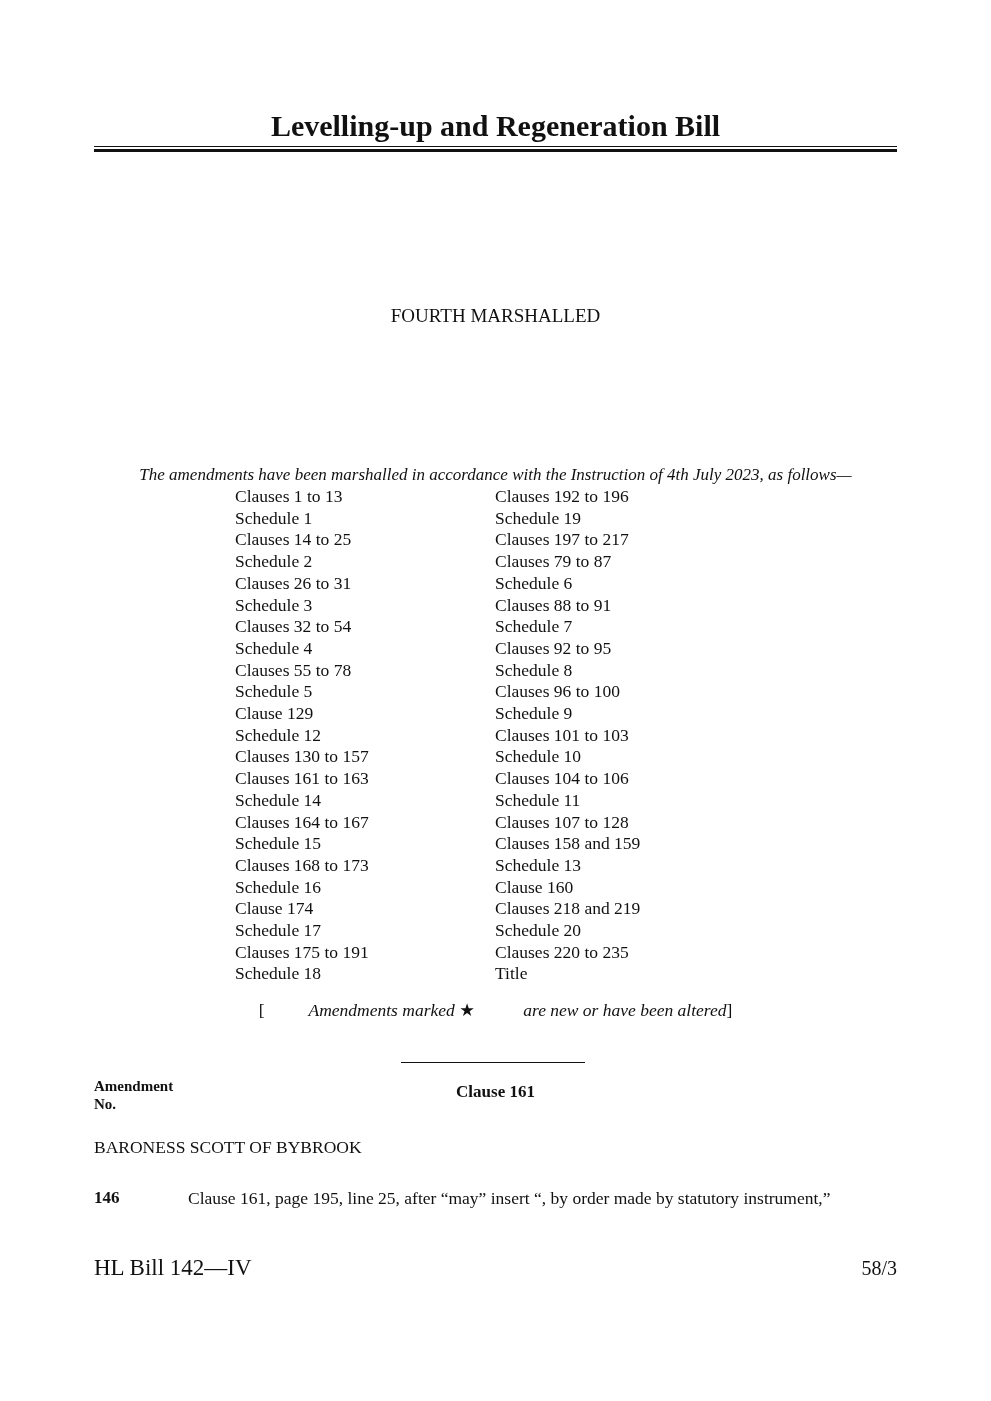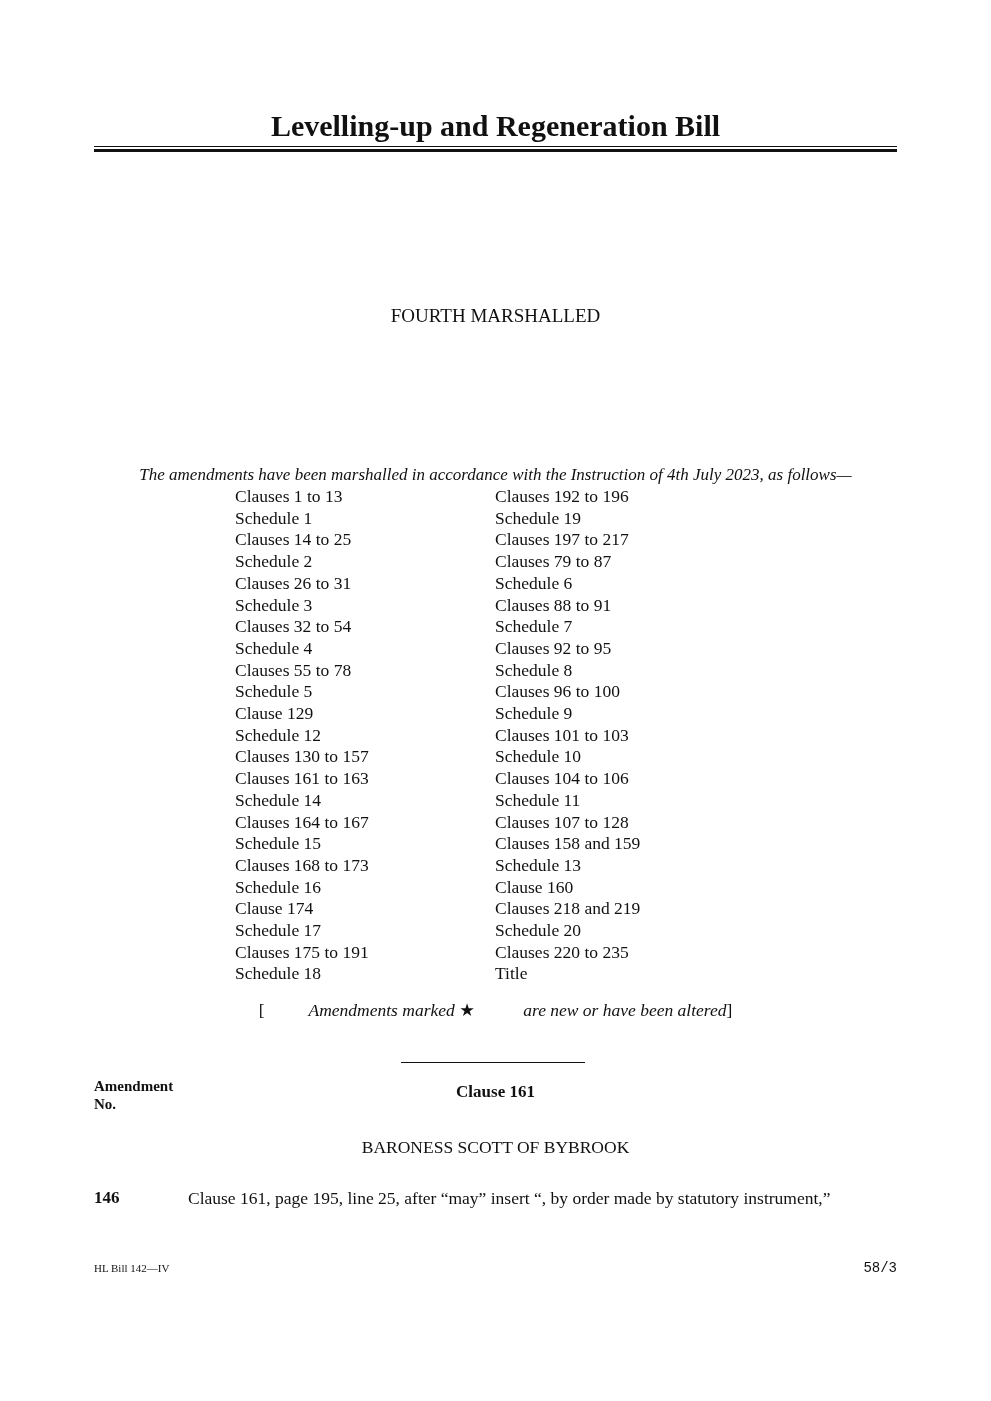--- a/index.html
+++ b/index.html
@@ -112,21 +112,21 @@
       text-align: center;
       font-weight: bold;
       font-size: 17px;
       line-height: 22px;
     }
     .sponsor {
       position: absolute;
       left: 94px;
       width: 803px;
       top: 1136px;
-      text-align: center;
+      text-align: left;
       font-size: 17.5px;
       line-height: 22px;
     }
     .amend-number {
       position: absolute;
       left: 94px;
       top: 1187px;
       font-weight: bold;
       font-size: 17px;
       line-height: 22px;
@@ -137,31 +137,30 @@
       width: 709px;
       top: 1187px;
       font-size: 17.5px;
       line-height: 22px;
       white-space: nowrap;
     }
     .footer-left {
       position: absolute;
       left: 94px;
       top: 1257px;
-      font-size: 11px;
+      font-size: 23px;
       line-height: 22px;
     }
     .footer-right {
       position: absolute;
       right: 94px;
       top: 1257px;
-      font-size: 14px;
+      font-size: 20px;
       line-height: 22px;
       text-align: right;
-      font-family: Liberation Mono, monospace;
     }
   </style>
 </head>
 <body>
 
 <div class="page-title">Levelling-up and Regeneration Bill</div>
 <div class="title-rule-thin"></div>
 <div class="title-rule-thick"></div>
 
 <div class="heading-block">

